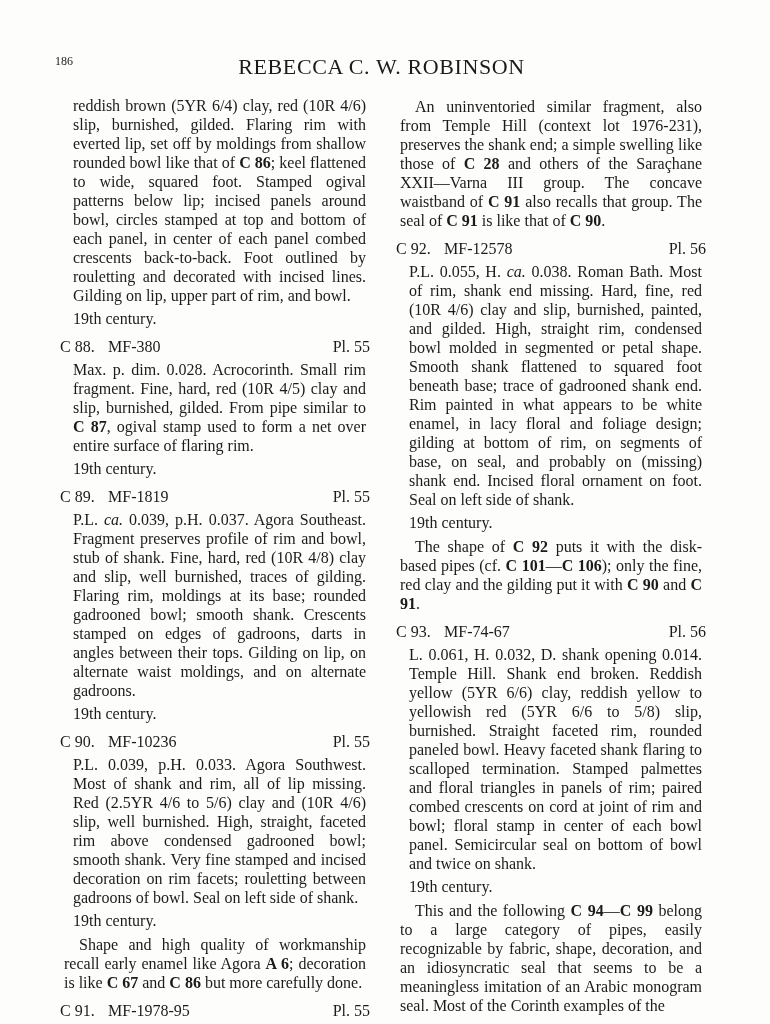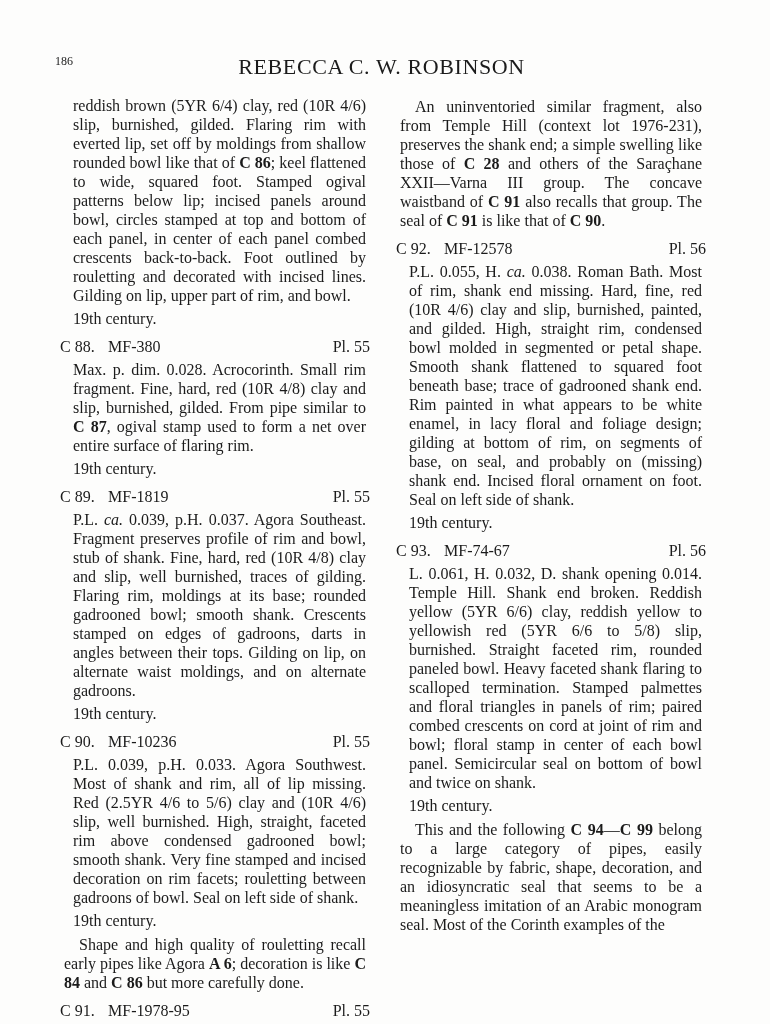--- a/index.html
+++ b/index.html
@@ -37,53 +37,54 @@
   </div>
   <div class="two-col">
     <section class="col">
         <p class="entry-body"><span>reddish brown (5YR 6/4) clay, red (10R 4/6) slip, burnished, gilded. Flaring rim with everted lip, set off by moldings from shallow rounded bowl like that of </span><b>C 86</b><span>; keel flattened to wide, squared foot. Stamped ogival patterns below lip; incised panels around bowl, circles stamped at top and bottom of each panel, in center of each panel combed crescents back-to-back. Foot outlined by rouletting and decorated with incised lines. Gilding on lip, upper part of rim, and bowl.</span></p>
         <p class="date-line"><span>19th century.</span></p>
         <div class="entry-heading">
           <span class="entry-no">C 88.</span>
           <span class="entry-inv">MF-380</span>
           <span class="entry-plate">Pl. 55</span>
         </div>
-        <p class="entry-body"><span>Max. p. dim. 0.028. Acrocorinth. Small rim fragment. Fine, hard, red (10R 4/8) clay and slip, burnished, gilded. From pipe similar to </span><b>C 87</b><span>, ogival stamp used to form a net over entire surface of flaring rim.</span></p>
+        <p class="entry-body"><span>Max. p. dim. 0.028. Acrocorinth. Small rim fragment. Fine, hard, red (10R 4/5) clay and slip, burnished, gilded. From pipe similar to </span><b>C 87</b><span>, ogival stamp used to form a net over entire surface of flaring rim.</span></p>
         <p class="date-line"><span>19th century.</span></p>
         <div class="entry-heading">
           <span class="entry-no">C 89.</span>
           <span class="entry-inv">MF-1819</span>
           <span class="entry-plate">Pl. 55</span>
         </div>
         <p class="entry-body"><span>P.L. </span><i>ca.</i><span> 0.039, p.H. 0.037. Agora Southeast. Fragment preserves profile of rim and bowl, stub of shank. Fine, hard, red (10R 4/8) clay and slip, well burnished, traces of gilding. Flaring rim, moldings at its base; rounded gadrooned bowl; smooth shank. Crescents stamped on edges of gadroons, darts in angles between their tops. Gilding on lip, on alternate waist moldings, and on alternate gadroons.</span></p>
         <p class="date-line"><span>19th century.</span></p>
         <div class="entry-heading">
           <span class="entry-no">C 90.</span>
           <span class="entry-inv">MF-10236</span>
           <span class="entry-plate">Pl. 55</span>
         </div>
         <p class="entry-body"><span>P.L. 0.039, p.H. 0.033. Agora Southwest. Most of shank and rim, all of lip missing. Red (2.5YR 4/6 to 5/6) clay and (10R 4/6) slip, well burnished. High, straight, faceted rim above condensed gadrooned bowl; smooth shank. Very fine stamped and incised decoration on rim facets; rouletting between gadroons of bowl. Seal on left side of shank.</span></p>
         <p class="date-line"><span>19th century.</span></p>
-        <p class="discussion"><span>Shape and high quality of rouletting recall early pipes like Agora </span><b>A 6</b><span>; decoration is like </span><b>C 84</b><span> and </span><b>C 86</b><span> but more carefully done.</span></p>
+        <p class="discussion"><span>Shape and high quality of workmanship recall early enamel like Agora </span><b>A 6</b><span>; decoration is like </span><b>C 67</b><span> and </span><b>C 86</b><span> but more carefully done.</span></p>
         <div class="entry-heading">
           <span class="entry-no">C 91.</span>
           <span class="entry-inv">MF-1978-95</span>
           <span class="entry-plate">Pl. 55</span>
         </div>
         <p class="entry-body"><span>P.L. 0.039, p.H. </span><i>ca.</i><span> 0.017. Temple Hill. Fragment preserves part of bowl and shank. Fine,</span></p>
       </section>
     <section class="col">
         <p class="discussion"><span>An uninventoried similar fragment, also from Temple Hill (context lot 1976-231), preserves the shank end; a simple swelling like those of </span><b>C 28</b><span> and others of the Saraçhane XXII—Varna III group. The concave waistband of </span><b>C 91</b><span> also recalls that group. The seal of </span><b>C 91</b><span> is like that of </span><b>C 90</b><span>.</span></p>
         <div class="entry-heading">
           <span class="entry-no">C 92.</span>
           <span class="entry-inv">MF-12578</span>
           <span class="entry-plate">Pl. 56</span>
         </div>
         <p class="entry-body"><span>P.L. 0.055, H. </span><i>ca.</i><span> 0.038. Roman Bath. Most of rim, shank end missing. Hard, fine, red (10R 4/6) clay and slip, burnished, painted, and gilded. High, straight rim, condensed bowl molded in segmented or petal shape. Smooth shank flattened to squared foot beneath base; trace of gadrooned shank end. Rim painted in what appears to be white enamel, in lacy floral and foliage design; gilding at bottom of rim, on segments of base, on seal, and probably on (missing) shank end. Incised floral ornament on foot. Seal on left side of shank.</span></p>
         <p class="date-line"><span>19th century.</span></p>
+        <p class="discussion"><span>The shape of </span><b>C 92</b><span> puts it with the disk-based pipes (cf. </span><b>C 101</b><span>—</span><b>C 106</b><span>); only the fine, red clay and the gilding put it with </span><b>C 90</b><span> and </span><b>C 91</b><span>.</span></p>
         <div class="entry-heading">
           <span class="entry-no">C 93.</span>
           <span class="entry-inv">MF-74-67</span>
           <span class="entry-plate">Pl. 56</span>
         </div>
         <p class="entry-body"><span>L. 0.061, H. 0.032, D. shank opening 0.014. Temple Hill. Shank end broken. Reddish yellow (5YR 6/6) clay, reddish yellow to yellowish red (5YR 6/6 to 5/8) slip, burnished. Straight faceted rim, rounded paneled bowl. Heavy faceted shank flaring to scalloped termination. Stamped palmettes and floral triangles in panels of rim; paired combed crescents on cord at joint of rim and bowl; floral stamp in center of each bowl panel. Semicircular seal on bottom of bowl and twice on shank.</span></p>
         <p class="date-line"><span>19th century.</span></p>
         <p class="discussion"><span>This and the following </span><b>C 94</b><span>—</span><b>C 99</b><span> belong to a large category of pipes, easily recognizable by fabric, shape, decoration, and an idiosyncratic seal that seems to be a meaningless imitation of an Arabic monogram seal. Most of the Corinth examples of the</span></p>
       </section>
   </div>

